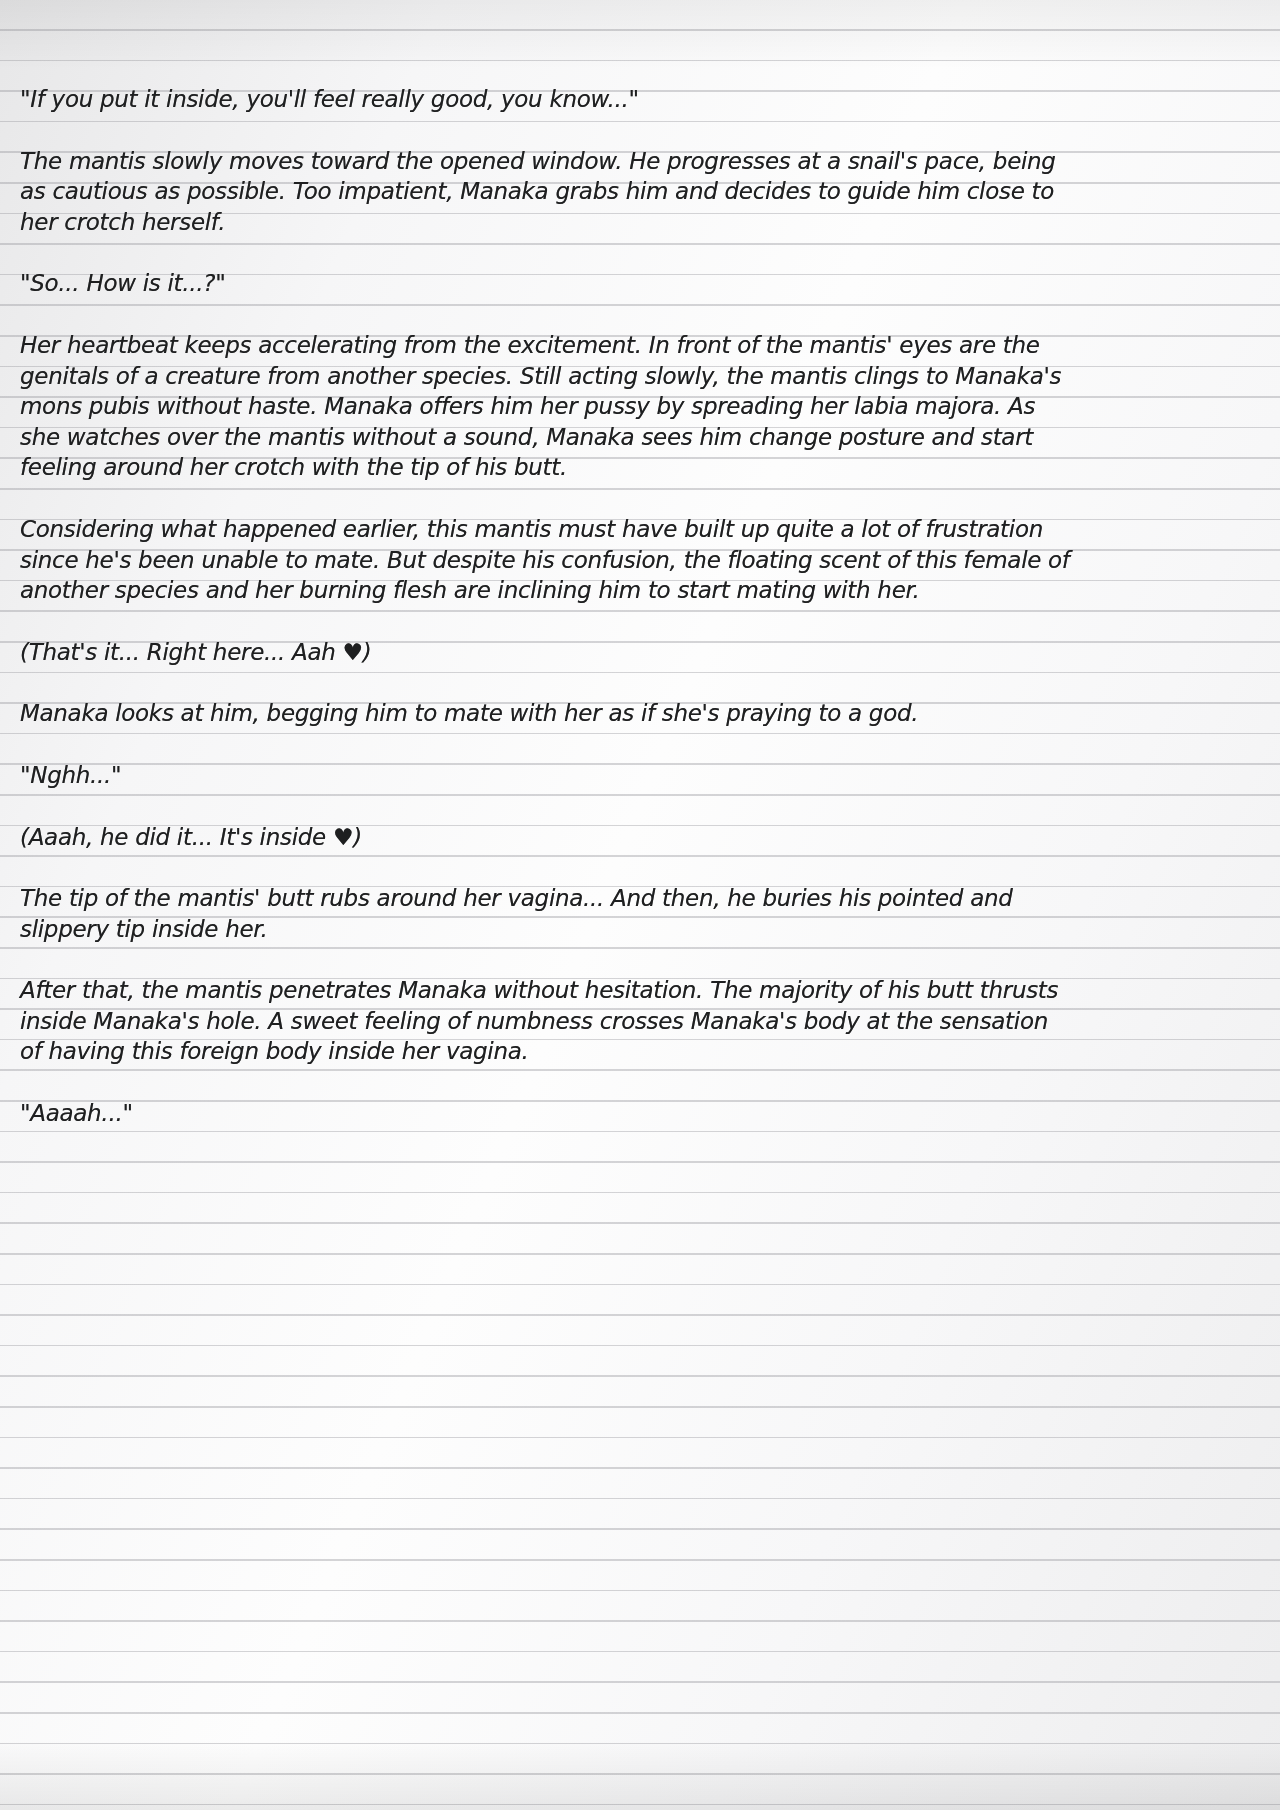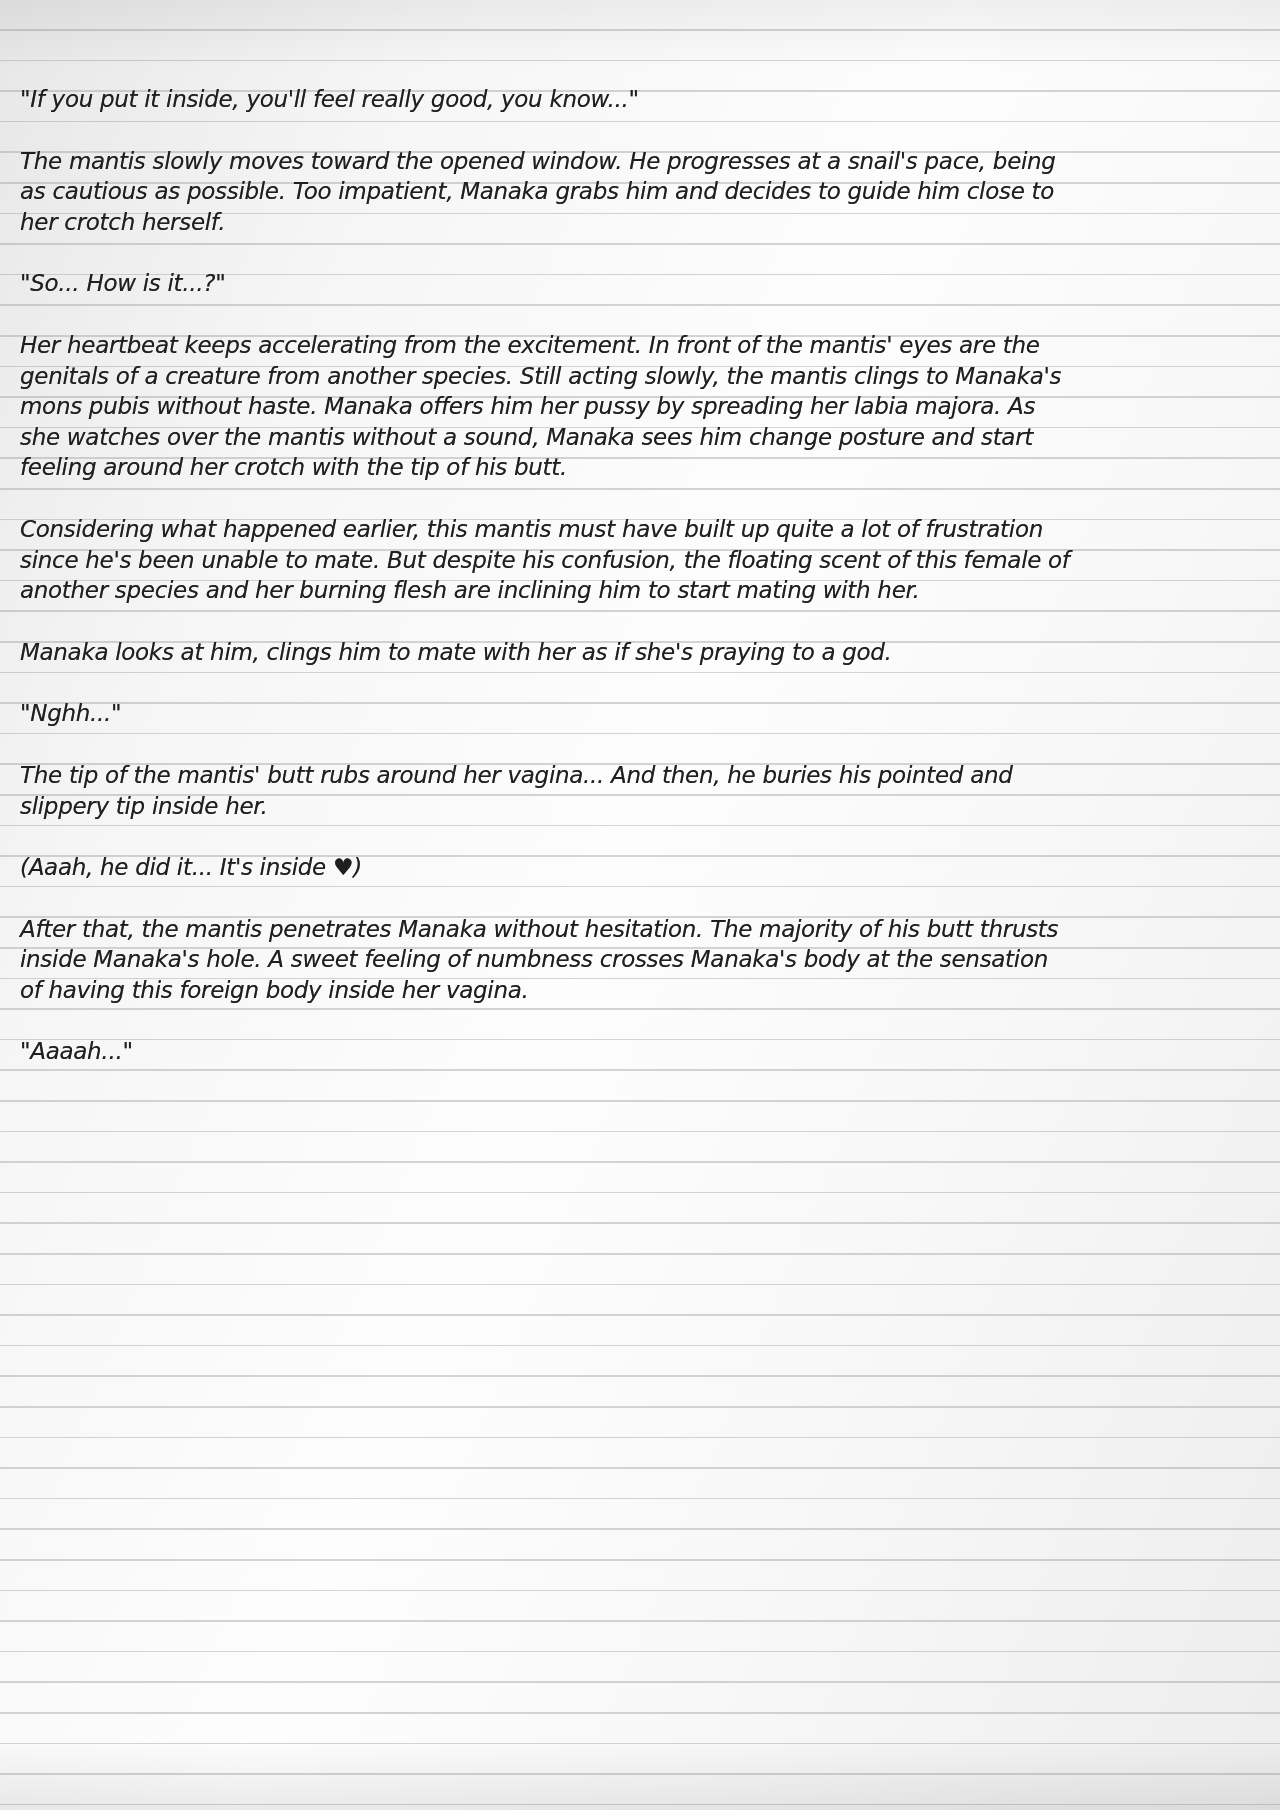--- a/index.html
+++ b/index.html
@@ -44,20 +44,21 @@
 </head>
 <body>
 
 <div class="paper">
   <div class="text-column">
     <p>"If you put it inside, you'll feel really good, you know..."</p>
     <p>The mantis slowly moves toward the opened window. He progresses at a snail's pace, being as cautious as possible. Too impatient, Manaka grabs him and decides to guide him close to her crotch herself.</p>
     <p>"So... How is it...?"</p>
     <p>Her heartbeat keeps accelerating from the excitement. In front of the mantis' eyes are the genitals of a creature from another species. Still acting slowly, the mantis clings to Manaka's mons pubis without haste. Manaka offers him her pussy by spreading her labia majora. As she watches over the mantis without a sound, Manaka sees him change posture and start feeling around her crotch with the tip of his butt.</p>
     <p>Considering what happened earlier, this mantis must have built up quite a lot of frustration since he's been unable to mate. But despite his confusion, the floating scent of this female of another species and her burning flesh are inclining him to start mating with her.</p>
-    <p>Manaka looks at him, clings him to mate with her as if she's praying to a god.</p>
+    <p>(That's it... Right here... Aah ♥)</p>
+    <p>Manaka looks at him, begging him to mate with her as if she's praying to a god.</p>
     <p>"Nghh..."</p>
+    <p>(Aaah, he did it... It's inside ♥)</p>
     <p>The tip of the mantis' butt rubs around her vagina... And then, he buries his pointed and slippery tip inside her.</p>
-    <p>(Aaah, he did it... It's inside ♥)</p>
     <p>After that, the mantis penetrates Manaka without hesitation. The majority of his butt thrusts inside Manaka's hole. A sweet feeling of numbness crosses Manaka's body at the sensation of having this foreign body inside her vagina.</p>
     <p>"Aaaah..."</p>
   </div>
 </div>
 
 </body></html>

